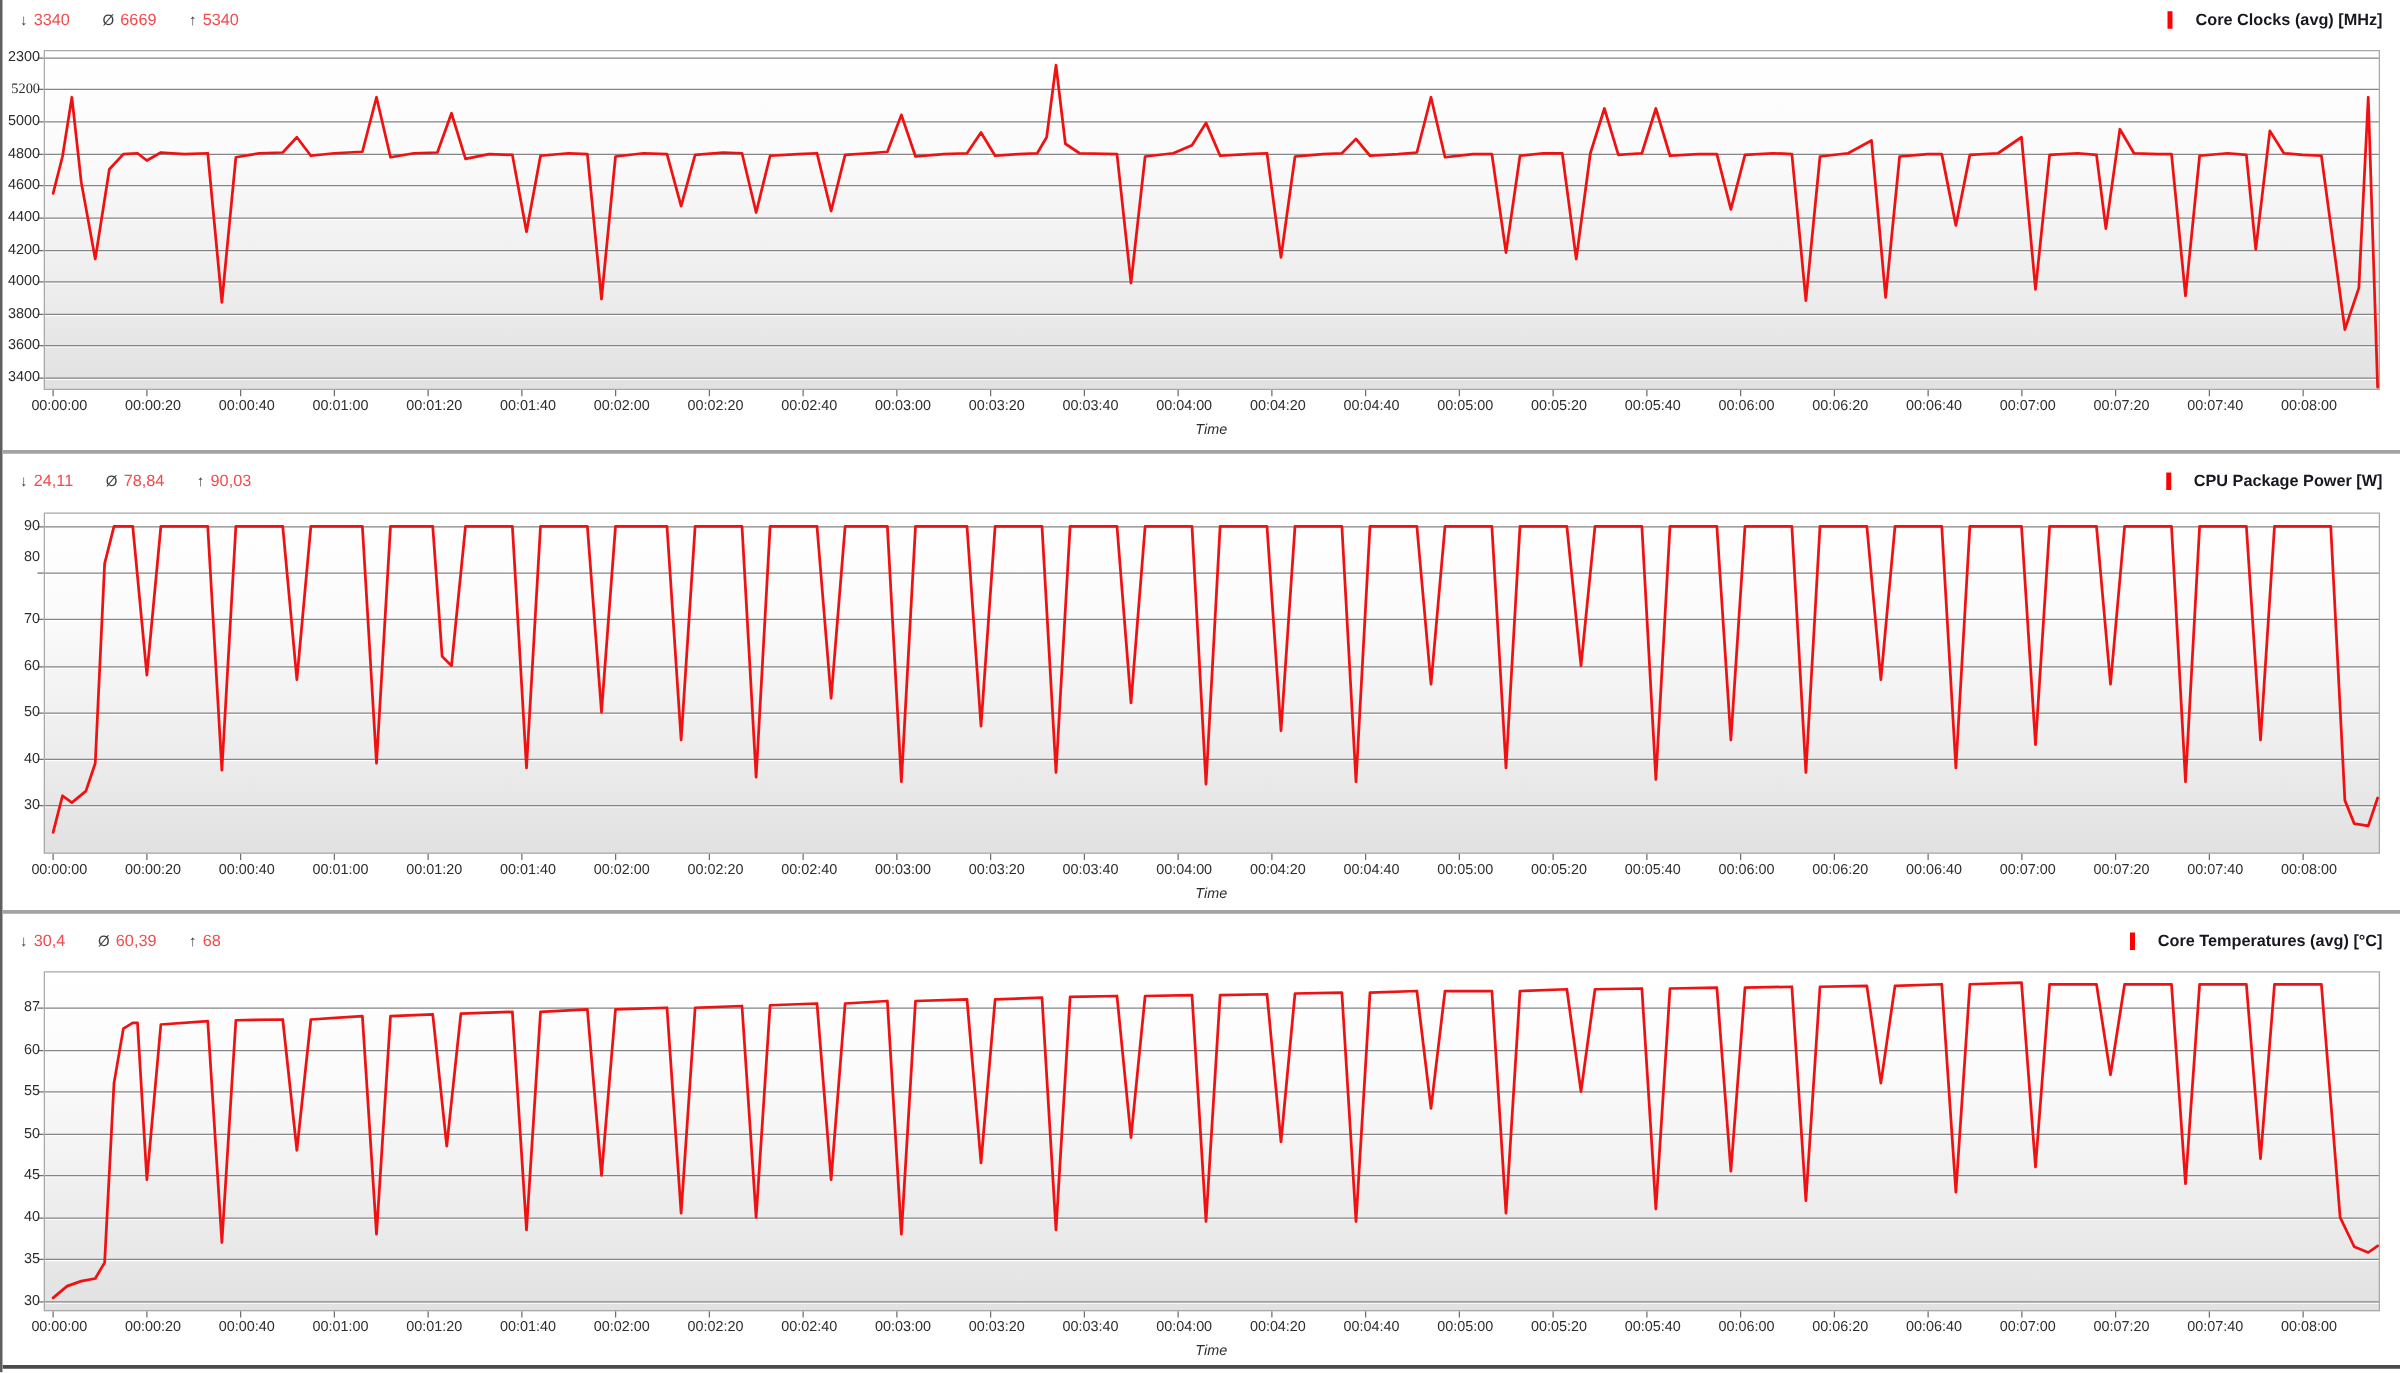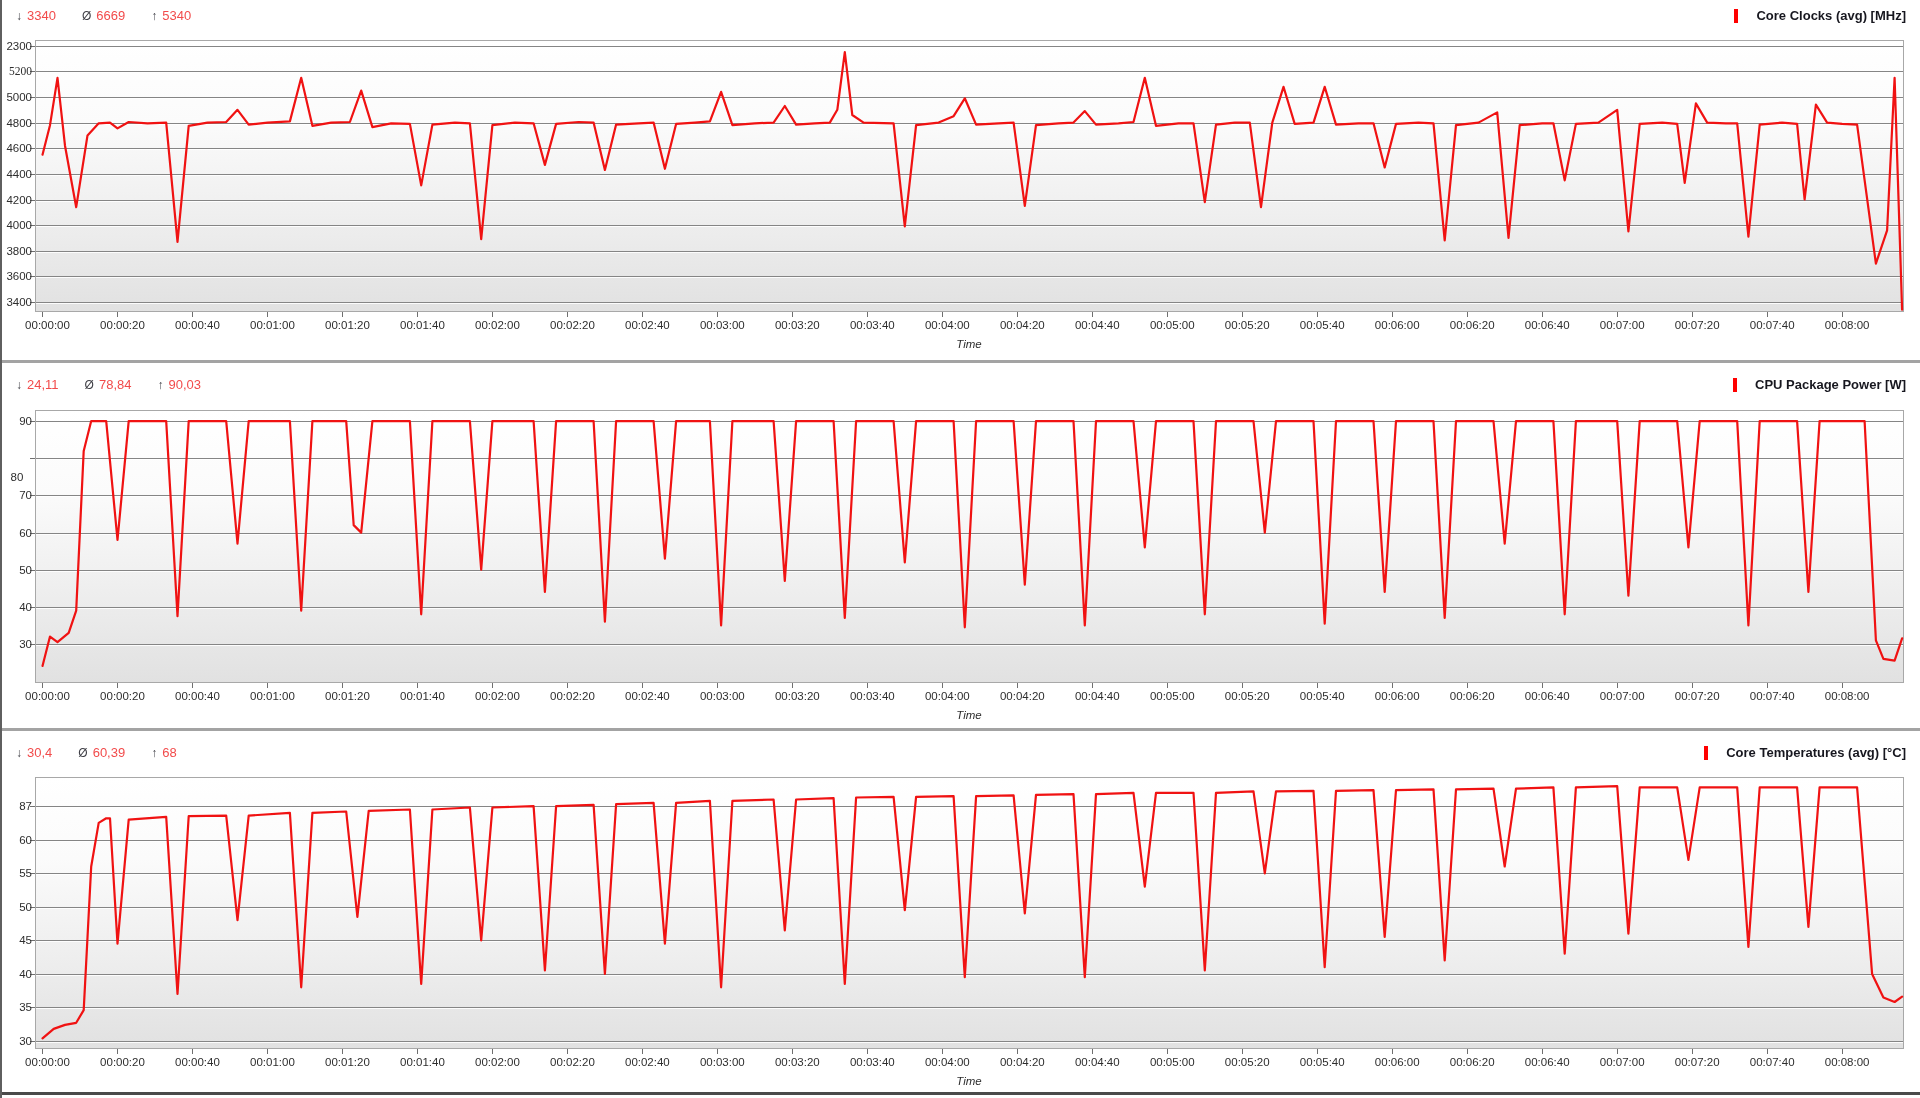--- a/index.html
+++ b/index.html
@@ -239,21 +239,21 @@
         <rect x="0.5" y="0.5" width="1868" height="272" fill="none" stroke="#a8a8a8" stroke-width="1"></rect>
         <polyline points="7.5,255.9 15.0,226.6 22.5,232.1 33.7,222.9 41.2,200.6 48.7,40.9 56.2,11.1 71.2,11.1 82.5,130.0 93.7,11.1 131.2,11.1 142.5,206.1 153.7,11.1 191.2,11.1 202.5,133.7 213.7,11.1 254.9,11.1 266.2,200.6 277.4,11.1 311.2,11.1 318.7,115.1 326.2,122.6 337.4,11.1 374.9,11.1 386.2,204.3 397.4,11.1 434.9,11.1 446.2,159.7 457.4,11.1 498.6,11.1 509.9,182.0 521.1,11.1 558.6,11.1 569.9,211.7 581.1,11.1 618.6,11.1 629.9,148.6 641.1,11.1 674.9,11.1 686.1,215.4 697.4,11.1 738.6,11.1 749.8,170.9 761.1,11.1 798.6,11.1 809.8,208.0 821.1,11.1 858.6,11.1 869.8,152.3 881.1,11.1 918.6,11.1 929.8,217.3 941.1,11.1 978.6,11.1 989.8,174.6 1001.0,11.1 1038.5,11.1 1049.8,215.4 1061.0,11.1 1098.5,11.1 1109.8,137.4 1121.0,11.1 1158.5,11.1 1169.8,204.3 1181.0,11.1 1218.5,11.1 1229.8,122.6 1241.0,11.1 1278.5,11.1 1289.7,213.6 1301.0,11.1 1338.5,11.1 1349.7,182.0 1361.0,11.1 1398.5,11.1 1409.7,208.0 1421.0,11.1 1458.5,11.1 1469.7,133.7 1481.0,11.1 1518.4,11.1 1529.7,204.3 1540.9,11.1 1582.2,11.1 1593.4,185.7 1604.7,11.1 1642.2,11.1 1653.4,137.4 1664.7,11.1 1702.2,11.1 1713.4,215.4 1724.7,11.1 1762.1,11.1 1773.4,182.0 1784.6,11.1 1829.6,11.1 1840.9,230.3 1848.4,248.9 1859.6,250.7 1867.1,228.4" fill="none" stroke="#f01212" stroke-width="2.2" stroke-linejoin="round" stroke-linecap="round"></polyline>
       </svg>
     </div>
   <div id="ylab-1">
       <div class="ylabel" style="left: 0px; top: 637px;">30</div>
       <div class="ylabel" style="left: 0px; top: 599.857px;">40</div>
       <div class="ylabel" style="left: 0px; top: 562.714px;">50</div>
       <div class="ylabel" style="left: 0px; top: 525.571px;">60</div>
       <div class="ylabel" style="left: 0px; top: 488.429px;">70</div>
-      <div class="ylabel" style="left: 0px; top: 470px; text-align: center;">80</div>
+      <div class="ylabel" style="left: 0px; top: 439px;">80</div>
       <div class="ylabel" style="left: 0px; top: 414.143px;">90</div>
     </div>
   <div class="xlabel-row" id="xlab-1" style="top:690px">
       <div class="xlabel" style="left: 40.4985px;">00:00:00</div>
       <div class="xlabel" style="left: 115.483px;">00:00:20</div>
       <div class="xlabel" style="left: 190.468px;">00:00:40</div>
       <div class="xlabel" style="left: 265.453px;">00:01:00</div>
       <div class="xlabel" style="left: 340.438px;">00:01:20</div>
       <div class="xlabel" style="left: 415.423px;">00:01:40</div>
       <div class="xlabel" style="left: 490.408px;">00:02:00</div>

